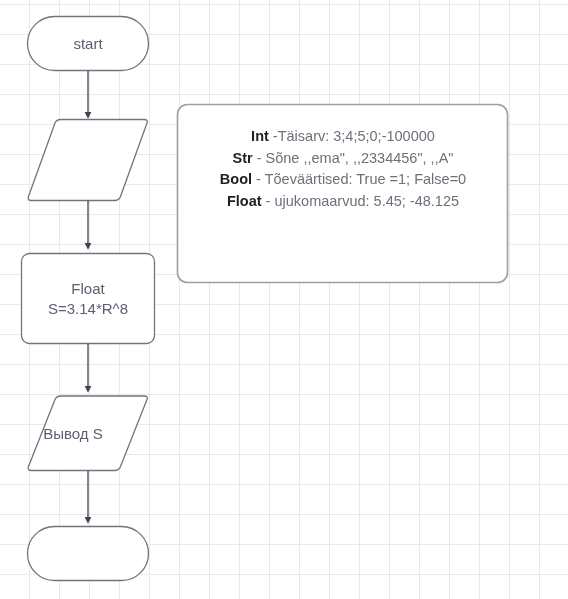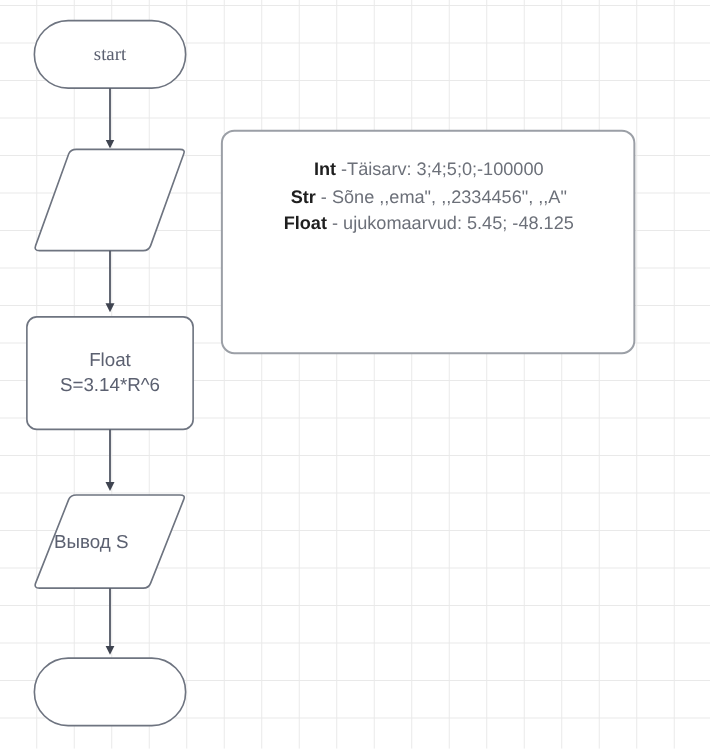--- a/index.html
+++ b/index.html
@@ -96,34 +96,35 @@
 
     <path d="M 55 399.5 Q 56.5 396 61 396 L 144 396 Q 148.5 396 147 399.5 L 120.5 466.5 Q 119 470.5 114.5 470.5 L 31.5 470.5 Q 27 470.5 28.5 466.5 Z" fill="#ffffff" stroke="#6e7480" stroke-width="1.3"></path>
 
     <line x1="88" y1="470.5" x2="88" y2="522" stroke="#4d5360" stroke-width="1.4" marker-end="url(#arrowhead)"></line>
 
     <rect x="27.5" y="526.5" width="121" height="54" rx="27" ry="27" fill="#ffffff" stroke="#6e7480" stroke-width="1.3"></rect>
 
     <rect x="177.5" y="104.5" width="330" height="178" rx="10" ry="10" fill="#ffffff" stroke="#9b9fa6" stroke-width="1.6"></rect>
   </svg>
 
-  <div class="node-label" style="left:27px; top:16px; width:122px; height:55px;font-family:Liberation Serif, serif;">
+  <div class="node-label" style="left:27px; top:16px; width:122px; height:55px;">
     <span>start</span>
   </div>
 
 
   <div class="node-label" style="left:21px; top:253px; width:134px; height:91px;">
     <span>Float</span>
-    <span>S=3.14*R^6</span>
+    <span>S=3.14*R^8</span>
   </div>
 
   <div class="node-label" style="left:12px; top:396px; width:122px; height:75px;">
     <span>Вывод S</span>
   </div>
 
 
   <div class="note-box-text">
     <span class="row"><span class="k">Int</span><span> -Täisarv: 3;4;5;0;-100000</span></span>
     <span class="row"><span class="k">Str</span><span> - Sõne ,,ema", ,,2334456", ,,A"</span></span>
+    <span class="row"><span class="k">Bool</span><span> - Tõeväärtised: True =1; False=0</span></span>
     <span class="row"><span class="k">Float</span><span> - ujukomaarvud: 5.45; -48.125</span></span>
   </div>
 
 </div>
 
 </body></html>

